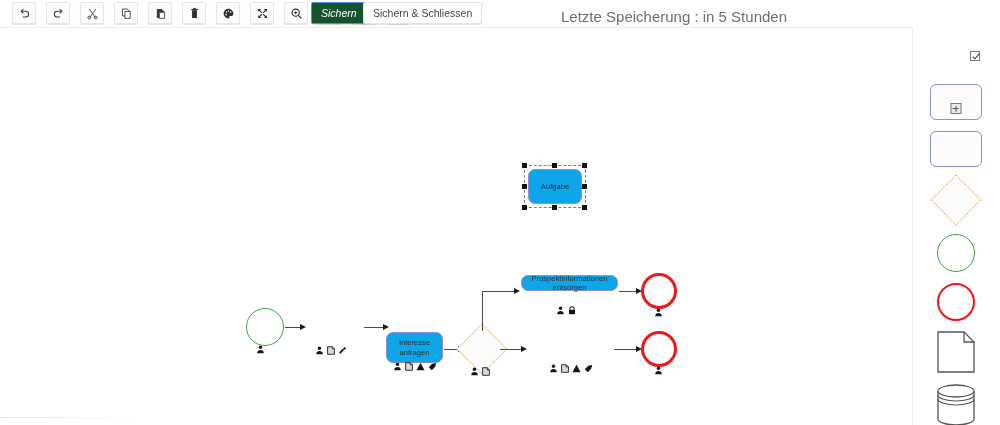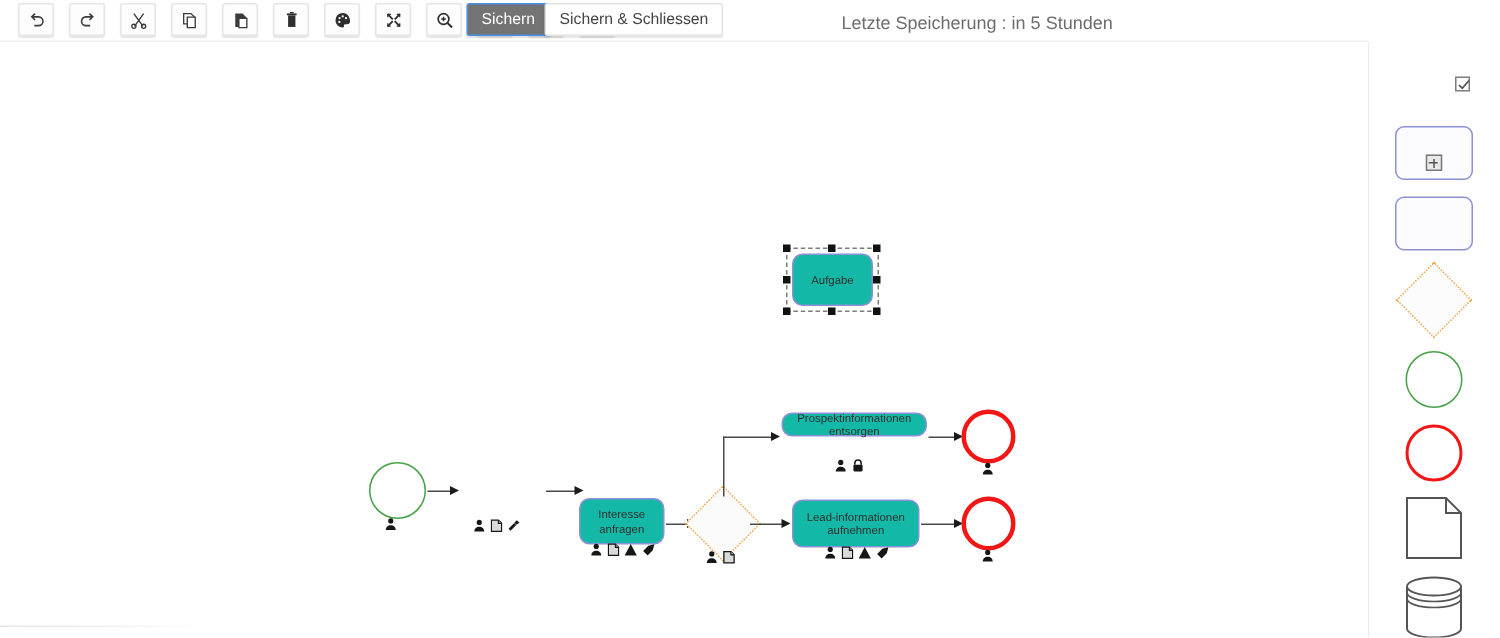--- a/index.html
+++ b/index.html
@@ -20,38 +20,39 @@
     display:flex;align-items:center;justify-content:center;
     color:#3b3b3b;cursor:pointer;user-select:none;
   }
   .tbtn.icon{width:24px;}
   .tbtn svg{display:block;}
   .tbtn.text{
     padding:0 9px;font-size:10.5px;color:#444;white-space:nowrap;
     background:#fff;border-color:#e3e3e3;
   }
   .tbtn.primary{
-    background:#737373;border-color:#4a90e8;color:#fff;
+    background:#14532d;border-color:#4a90e8;color:#fff;
     box-shadow:0 1px 1px rgba(0,0,0,.12);
+    font-style:italic;
   }
   .savehint{
-    position:absolute;top:8px;font-size:12px;color:#6d6d6d;white-space:nowrap;
+    position:absolute;top:8px;font-size:15px;color:#6d6d6d;white-space:nowrap;
   }
 
   
   .canvas{position:absolute;left:0;top:28px;width:912px;height:390px;background:#fff;overflow:hidden;}
   .canvas .bottom-edge{position:absolute;left:0;bottom:0;width:132px;height:1px;
      background:linear-gradient(to right,#e4e4e4,#f4f4f4 70%,#fff);}
   .vdiv{position:absolute;left:912px;top:28px;width:1px;height:397px;background:#ececec;}
   .hdiv-top{position:absolute;left:912px;top:28px;width:88px;height:1px;background:#ececec;}
 
   
   .node{position:absolute;box-sizing:border-box;}
   .task{
-    border:1px solid #8c90d4;border-radius:7px;background:#14b8a6;
+    border:1px solid #8c90d4;border-radius:7px;background:#0ea5e9;
     display:flex;align-items:center;justify-content:center;text-align:center;
     font-size:7.6px;line-height:9.4px;color:#2f2f2f;padding:2px 4px;
   }
   .task span{display:block;}
   .evt{border-radius:50%;box-sizing:border-box;background:#fff;}
   .evt.start{border:1.6px solid #46a046;}
   .evt.end{border:3px solid #f21616;}
   .gw{
     width:36px;height:36px;box-sizing:border-box;background:#fbfbfb;
     border:1.6px dotted #f0a64a;transform:rotate(45deg);
@@ -293,23 +294,20 @@
     <div class="markers" style="left:654px;top:280px">
       <svg width="9" height="9" viewBox="0 0 12 12">
           <circle cx="6" cy="3" r="2.3" fill="#161616"></circle>
           <path d="M1.6 11c0-2.6 1.9-4.2 4.4-4.2S10.4 8.4 10.4 11z" fill="#161616"></path>
         </svg>
     </div>
 
     <div class="ln h" style="left:500px;top:321px;width:24px;"></div>
     <div class="arrow" style="left:521px;top:317.5px"></div>
 
-    <div class="node task" style="left:528px;top:305px;width:85px;height:32px;">
-      <span>Lead-informationen aufnehmen</span>
-    </div>
     <div class="markers" style="left:549px;top:336px">
       <svg width="9" height="9" viewBox="0 0 12 12">
           <circle cx="6" cy="3" r="2.3" fill="#161616"></circle>
           <path d="M1.6 11c0-2.6 1.9-4.2 4.4-4.2S10.4 8.4 10.4 11z" fill="#161616"></path>
         </svg>
       <svg width="8" height="9" viewBox="0 0 11 12">
           <path d="M.8.8h6.4l3 3v7.4H.8z" fill="#d9d9d9" stroke="#161616" stroke-width="1.2"></path>
           <path d="M7.2.8v3h3" fill="#9a9a9a" stroke="#161616" stroke-width="1"></path>
         </svg>
       <svg width="9" height="9" viewBox="0 0 12 12">

